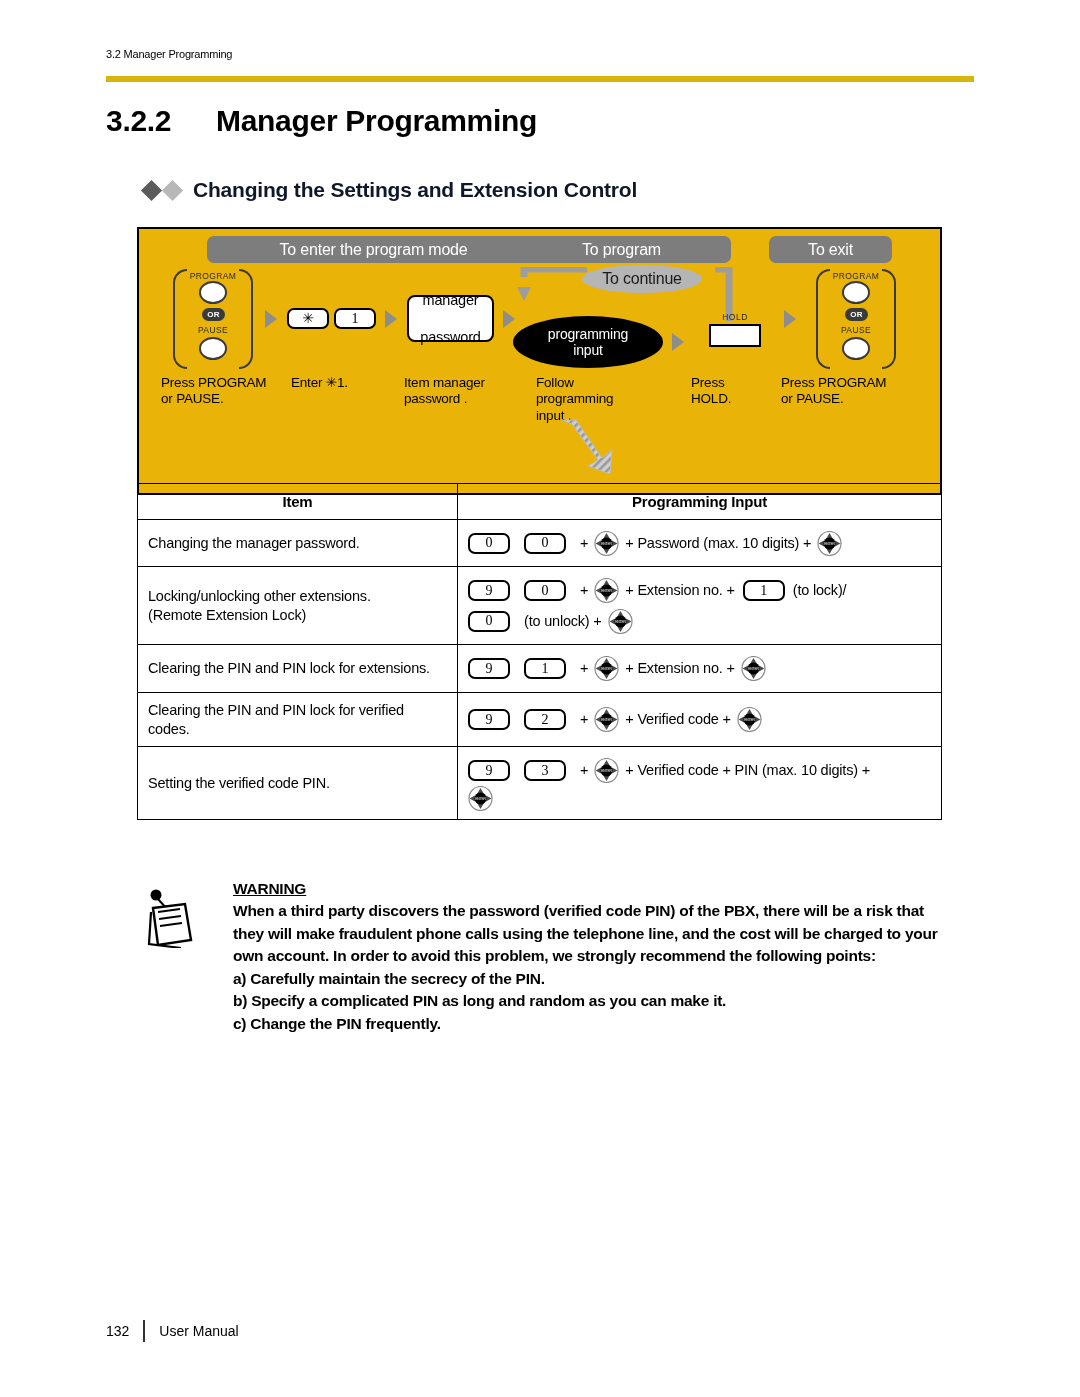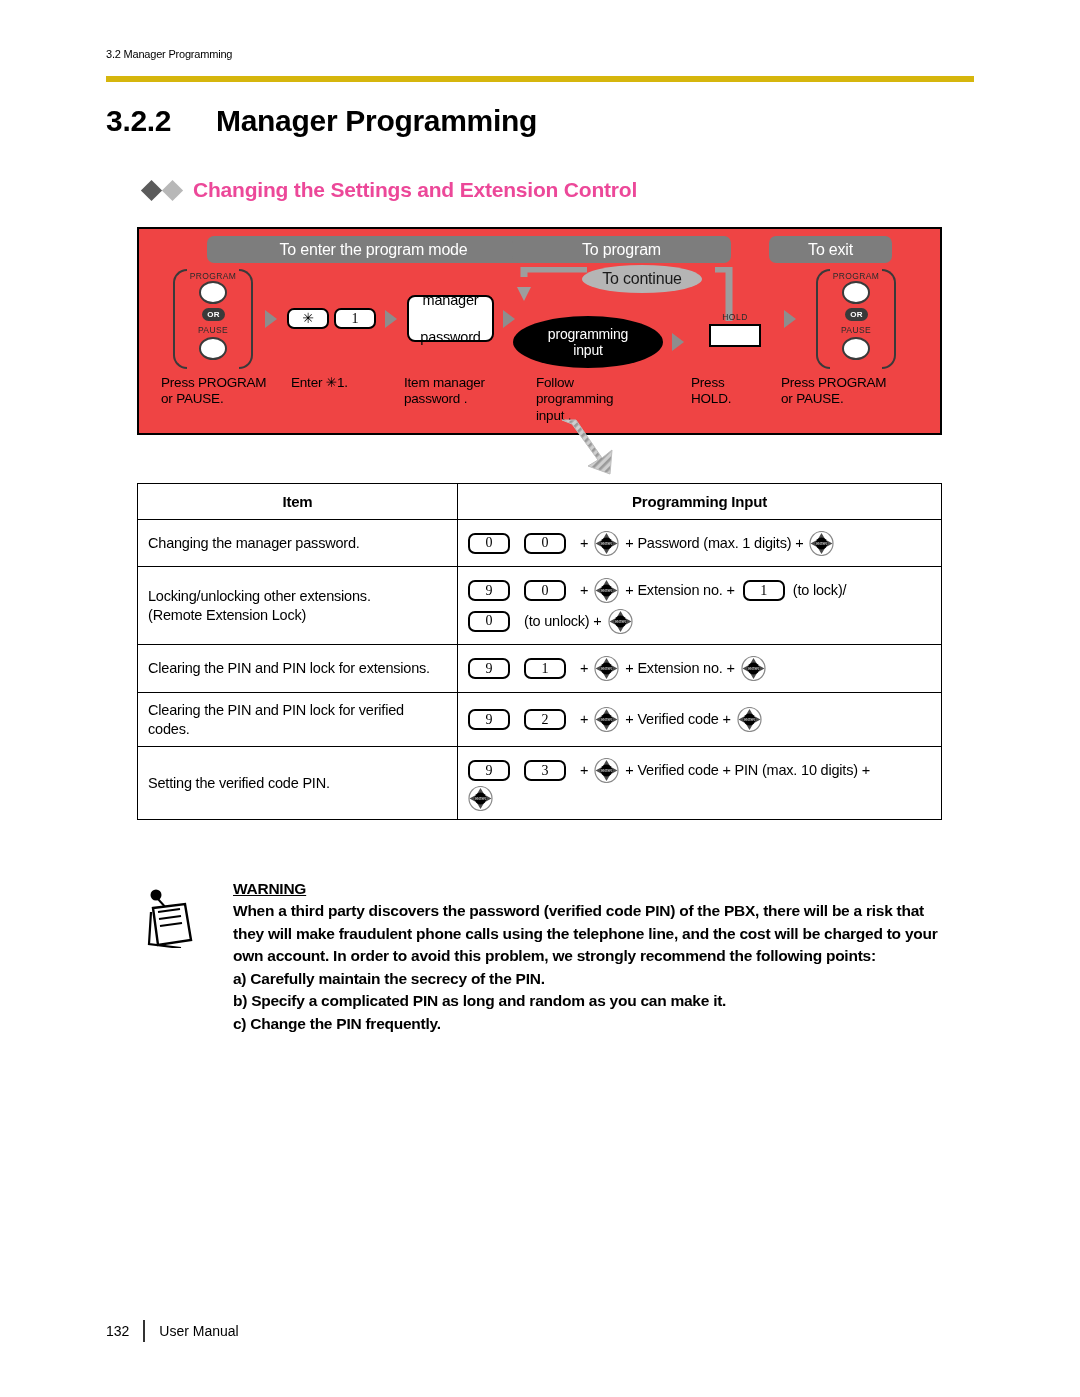--- a/index.html
+++ b/index.html
@@ -33,29 +33,29 @@
 
   
   .sub-head{
     position:absolute; left:144px; top:178px;
     display:flex; align-items:center; gap:9px;
   }
   .dia{ width:15px; height:15px; transform:rotate(45deg); }
   .dia.dark{ background:#5b5b5b; }
   .dia.light{ background:#b8b8b8; margin-left:-3px;}
   .sub-head-text{
-    color:#ec4899; font-size:21px; font-weight:bold;
+    color:#0f172a; font-size:21px; font-weight:bold;
     letter-spacing:-0.2px; margin-left:4px;
   }
 
   
   .flowbox{
     position:absolute; left:137px; top:227px;
-    width:805px; height:208px;
-    border:2px solid #000; background:#ef4444;
+    width:805px; height:268px;
+    border:2px solid #000; background:#eab308;
   }
   .phase-bar{
     position:absolute; height:27px; background:#7d7d7d;
     border-radius:7px; color:#fff; font-size:16px;
     display:flex; align-items:center; justify-content:center;
     letter-spacing:-0.2px;
   }
   .pb-enter{ left:68px;  top:7px;  width:333px; }
   .pb-prog { left:373px; top:7px;  width:219px; }
   .pb-exit { left:630px; top:7px;  width:123px; }
@@ -297,21 +297,21 @@
           <svg viewBox="0 0 25 25" width="25" height="25">
             <ellipse cx="12.5" cy="12.5" rx="11.5" ry="12" fill="#fff" stroke="#8a8a8a" stroke-width="1.2"></ellipse>
             <polygon points="12.5,2 16,8 9,8" fill="#4a4a4a"></polygon>
                 <polygon points="12.5,23 16,17 9,17" fill="#4a4a4a"></polygon>
             <polygon points="1.5,12.5 7,9.5 7,15.5" fill="#4a4a4a"></polygon>
                 <polygon points="23.5,12.5 18,9.5 18,15.5" fill="#4a4a4a"></polygon>
             <circle cx="12.5" cy="12.5" r="6" fill="#000"></circle>
             <text x="12.5" y="14" font-size="3.4" fill="#fff" text-anchor="middle" font-family="Liberation Sans, sans-serif">ENTER</text>
           </svg>
         </span>
-        <span class="txt">+ Password (max. 1 digits) +</span>
+        <span class="txt">+ Password (max. 10 digits) +</span>
         <span class="nav">
           <svg viewBox="0 0 25 25" width="25" height="25">
             <ellipse cx="12.5" cy="12.5" rx="11.5" ry="12" fill="#fff" stroke="#8a8a8a" stroke-width="1.2"></ellipse>
             <polygon points="12.5,2 16,8 9,8" fill="#4a4a4a"></polygon>
                 <polygon points="12.5,23 16,17 9,17" fill="#4a4a4a"></polygon>
             <polygon points="1.5,12.5 7,9.5 7,15.5" fill="#4a4a4a"></polygon>
                 <polygon points="23.5,12.5 18,9.5 18,15.5" fill="#4a4a4a"></polygon>
             <circle cx="12.5" cy="12.5" r="6" fill="#000"></circle>
             <text x="12.5" y="14" font-size="3.4" fill="#fff" text-anchor="middle" font-family="Liberation Sans, sans-serif">ENTER</text>
           </svg>

